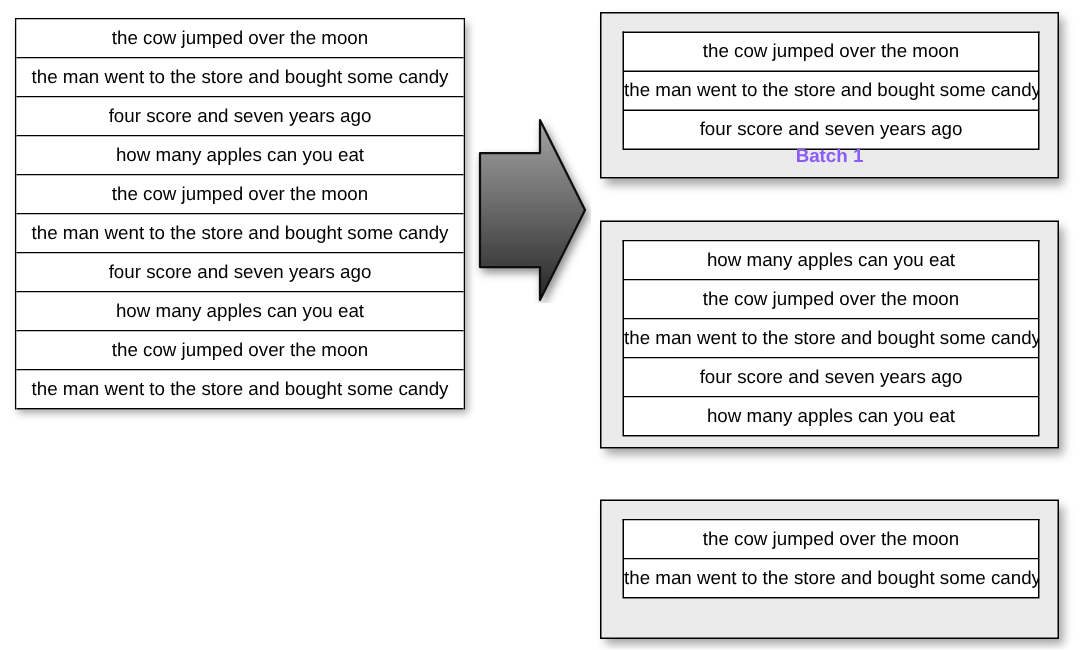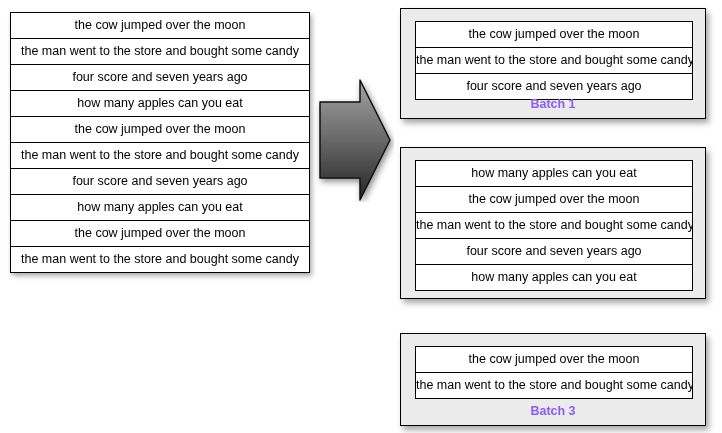--- a/index.html
+++ b/index.html
@@ -136,14 +136,13 @@
       <div class="row">four score and seven years ago</div>
       <div class="row">how many apples can you eat</div>
     </div>
 </div>
 
 <div id="batch-3" class="batch-panel">
   <div class="row-table">
       <div class="row">the cow jumped over the moon</div>
       <div class="row">the man went to the store and bought some candy</div>
     </div>
-  <div class="batch-label">Batch 3</div>
 </div>
 
 </body></html>

